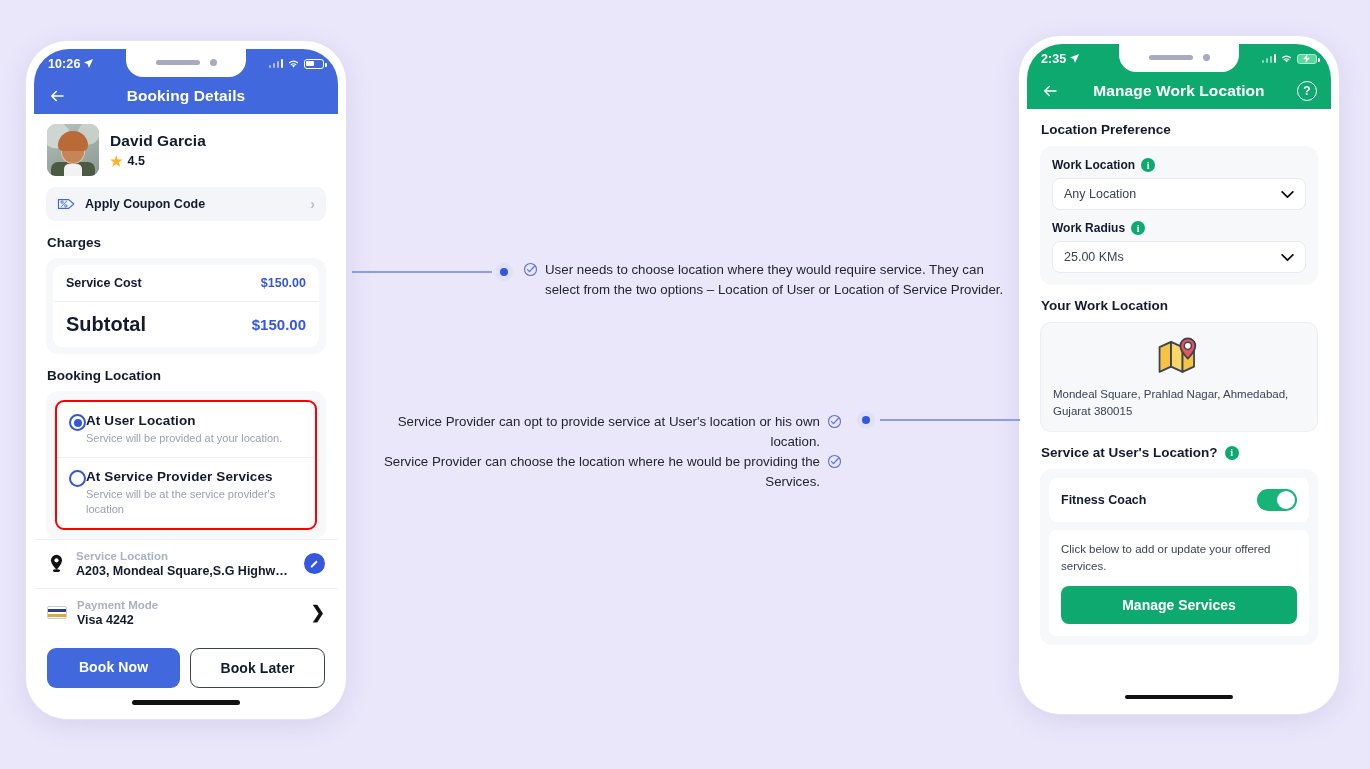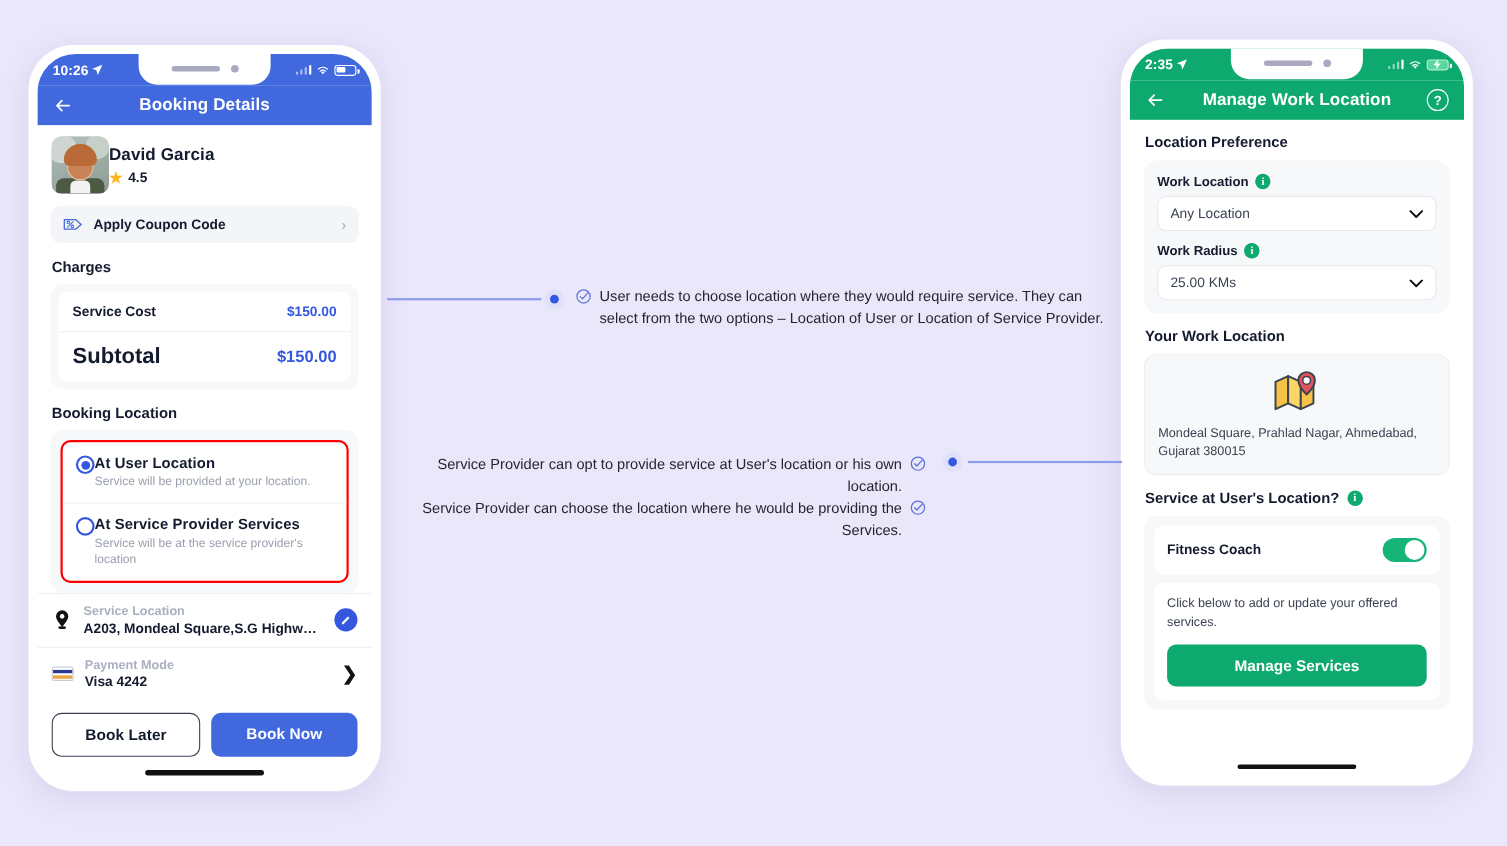--- a/index.html
+++ b/index.html
@@ -93,21 +93,21 @@
   
   .theme-blue .statusbar, .theme-blue .appbar { background: #4169DD; }
   .theme-green .statusbar, .theme-green .appbar { background: #0DA96E; }
 
   
   .screen { flex: 1 1 auto; background:#fff; overflow:hidden; position:relative; display:flex; flex-direction:column;}
   .home-ind { height: 18px; display:flex; align-items:center; justify-content:center; background:#fff; flex:0 0 18px;}
   .home-ind > span { width: 108px; height: 4.5px; background:#111; border-radius:3px; }
 
   
-  .user-row { display:flex; align-items:center; padding:10px 13px 11px; background:#fff;}
+  .user-row { display:flex; align-items:center; gap:11px; padding:10px 13px 11px; background:#fff;}
   .avatar {
     width: 52px; height: 52px; border-radius: 9px; overflow:hidden; flex:0 0 52px;
     background: linear-gradient(170deg,#b9c5cf 0%,#9fb0ad 45%,#8a9a93 100%);
     position: relative;
   }
   .avatar .bg-blur { position:absolute; inset:0;
     background:
       radial-gradient(ellipse at 18% 22%, #cfd6d2 0 22%, transparent 23%),
       radial-gradient(ellipse at 80% 18%, #c6cfc8 0 18%, transparent 19%),
       linear-gradient(160deg,#b6c2bd,#9aa9a2 60%,#8b9b94);
@@ -356,22 +356,22 @@
         <div class="info-row">
           <span class="visa"></span>
           <div>
             <div class="info-label">Payment Mode</div>
             <div class="info-value">Visa 4242</div>
           </div>
           <span class="chev-big">❯</span>
         </div>
 
         <div class="btn-row">
+          <div class="btn btn-primary">Book Now</div>
           <div class="btn btn-ghost">Book Later</div>
-          <div class="btn btn-primary">Book Now</div>
         </div>
 
         <div class="home-ind">
             <span></span>
           </div>
       </div>
     </div>
   </div>
 
   <div class="phone phone-right theme-green">

